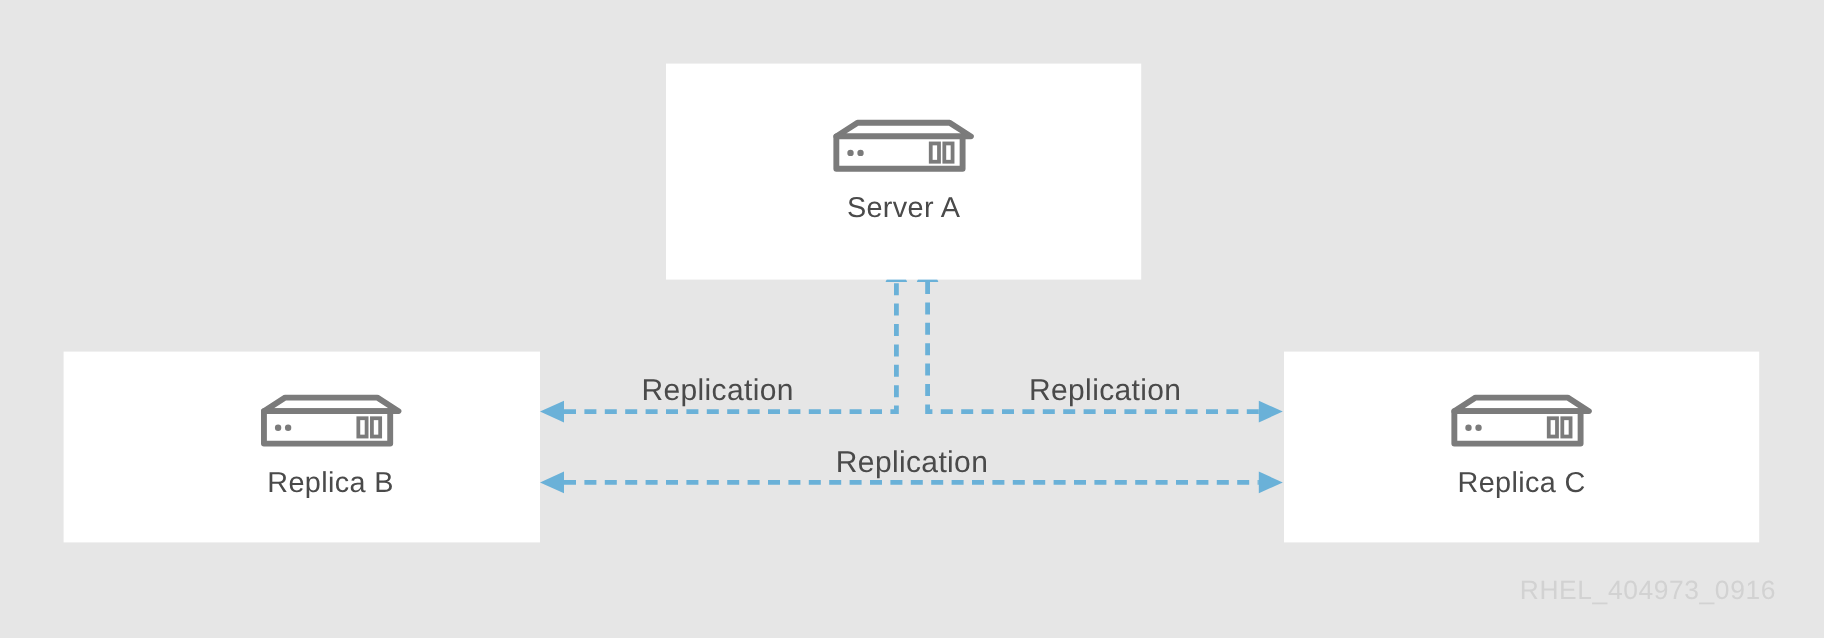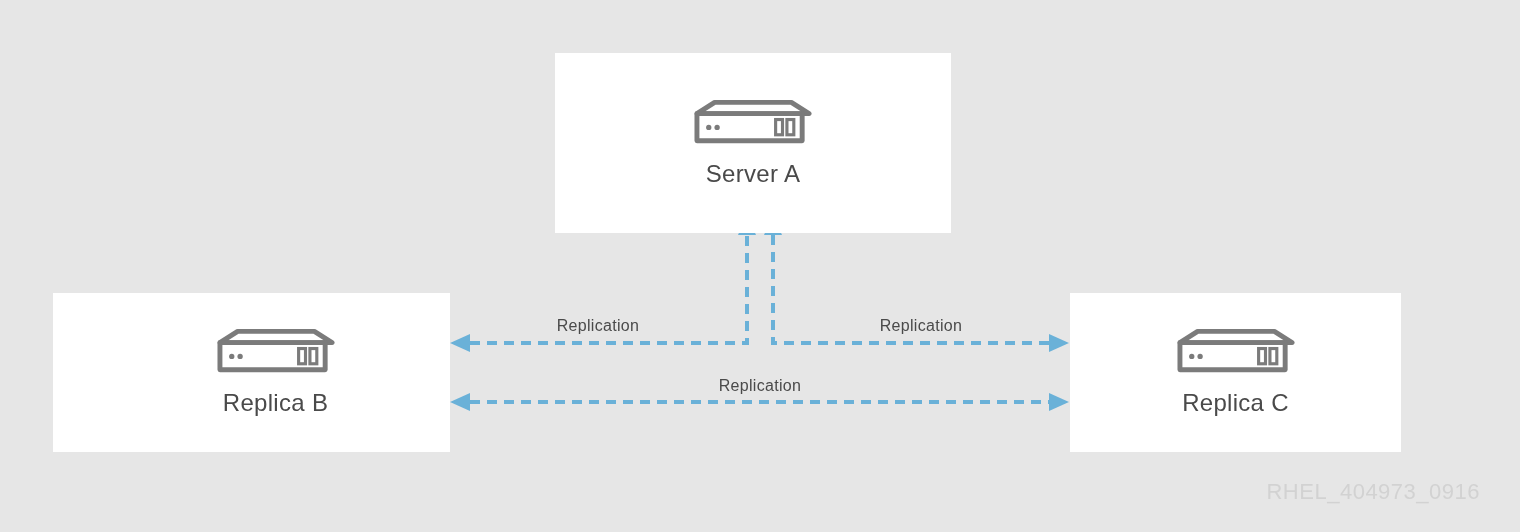--- a/index.html
+++ b/index.html
@@ -28,21 +28,21 @@
     position: absolute;
     background: var(--node-background);
     display: flex;
     flex-direction: column;
     align-items: center;
     justify-content: center;
     gap: 15px;
   }
   .node-server-a { left: 555px; top: 53px;  width: 396px; height: 180px; }
   .node-replica-b { left: 53px;  top: 293px; width: 397px; height: 159px; padding-left: 48px; }
-  .node-replica-c { left: 1070px; top: 293px; width: 331px; height: 159px; }
+  .node-replica-c { left: 1070px; top: 293px; width: 396px; height: 159px; }
   .node .icon-wrap {
     color: var(--icon-gray);
     line-height: 0;
   }
   .node .node-label {
     font-size: 24px;
     color: var(--label-text);
     letter-spacing: 0.3px;
   }
   .arrows-layer {
@@ -54,21 +54,21 @@
   .conn-path {
     fill: none;
     stroke: var(--arrow);
     stroke-width: 4;
     stroke-dasharray: 10 7;
   }
   .conn-head { fill: var(--arrow); stroke: none; }
   .conn-label {
     position: absolute;
     transform: translate(-50%, -50%);
-    font-size: 16px;
+    font-size: 25px;
     color: var(--label-text);
     white-space: nowrap;
     letter-spacing: 0.3px;
   }
   .conn-label-ba { left: 598px; top: 326px; }
   .conn-label-ca { left: 921px; top: 326px; }
   .conn-label-bc { left: 760px; top: 386px; }
   .watermark {
     position: absolute;
     right: 40px;

